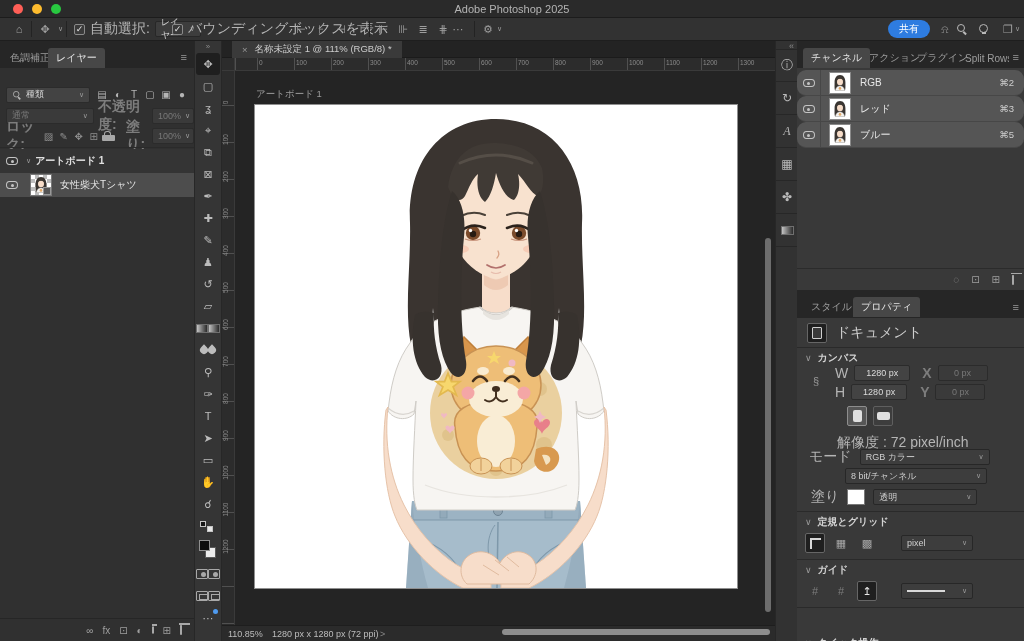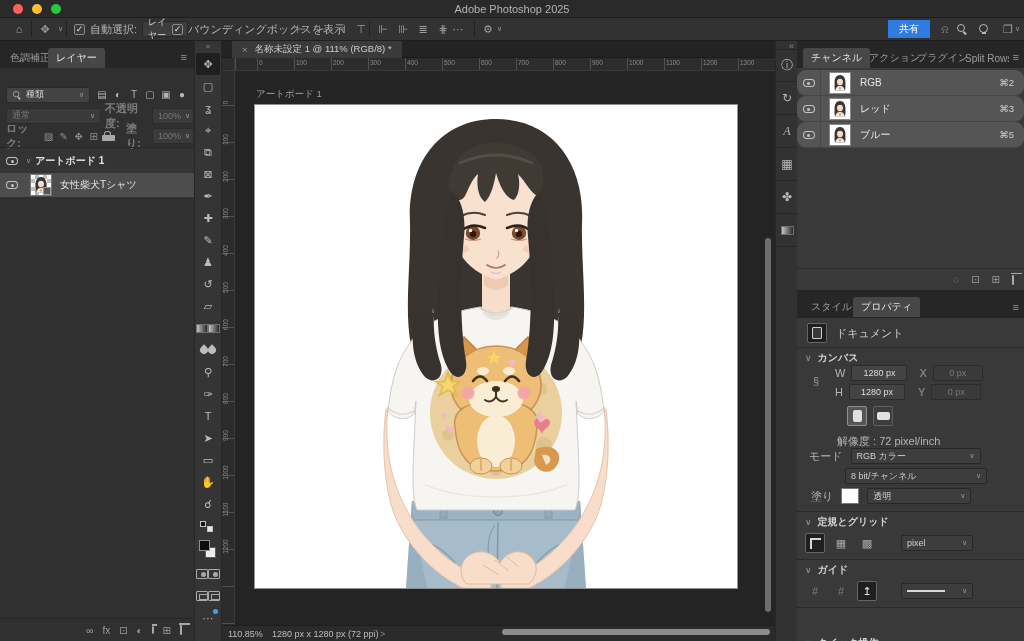--- a/index.html
+++ b/index.html
@@ -19,42 +19,42 @@
                 border-bottom:1px solid #1e1e1e; }
   .ob { position:absolute; top:0; height:22px; display:flex; align-items:center; color:#b9b9b9; }
   .sep { position:absolute; top:3px; width:1px; height:16px; background:#232323; }
   .cb { width:11px; height:11px; background:#3a3a3a; border:1px solid #8a8a8a; border-radius:2px;
         color:#e6e6e6; font-size:9px; line-height:9px; text-align:center; }
   .cb::after { content:"✓"; }
   .dd { display:flex; align-items:center; justify-content:space-between; background:#3d3d3d;
         border:1px solid #272727; border-radius:2px; color:#cfcfcf; padding:0 5px; font-size:9px; height:16px; }
   .cv { color:#9a9a9a; font-size:7px; margin-left:4px; }
   .icon-g { color:#9e9e9e; font-size:11px; width:18px; text-align:center; }
-  .pill { background:#2e7ce0; color:#fff; font-size:10px; border-radius:0; padding:2px 11px; }
+  .pill { background:#2e7ce0; color:#fff; font-size:10px; border-radius:9px; padding:2px 11px; }
   .mag { position:relative; display:inline-block; width:10px; height:10px; }
   .mag::before { content:""; position:absolute; left:0; top:0; width:6px; height:6px; border:1.5px solid #b9b9b9; border-radius:50%; }
   .mag::after { content:""; position:absolute; left:7px; top:7px; width:4px; height:1.5px; background:#b9b9b9; transform:rotate(45deg); transform-origin:0 0; }
   .bulb { position:relative; display:inline-block; width:9px; height:11px; }
   .bulb::before { content:""; position:absolute; left:0; top:0; width:7px; height:7px; border:1.3px solid #b9b9b9; border-radius:50%; }
   .bulb::after { content:""; position:absolute; left:2.5px; top:8px; width:4px; height:2.5px; background:#b9b9b9; }
 
   
   .panel { position:absolute; overflow:hidden; }
   .tabstrip { position:absolute; left:0; right:0; top:0; height:27px; background:#262626; }
   .tab { position:absolute; top:7px; height:20px; display:flex; align-items:center; padding:0 8px;
          color:#9d9d9d; font-size:10px; border-radius:3px 3px 0 0; white-space:nowrap; overflow:hidden; }
   .tab.active { background:#474747; color:#e2e2e2; }
   .menu-ico { position:absolute; top:10px; color:#9a9a9a; font-size:11px; letter-spacing:-1px; }
   .hdr { position:absolute; left:8px; color:#d2d2d2; font-size:10px; font-weight:bold; }
   .hdr .chev { color:#9a9a9a; font-weight:normal; margin-right:6px; font-size:9px; }
   .divider { position:absolute; left:0; right:0; height:1px; background:#2a2a2a; }
   .fld { background:#434343; border:1px solid #2b2b2b; border-radius:2px; color:#dcdcdc;
          font-size:9px; display:flex; align-items:center; padding:0 5px; height:16px;justify-content:center; }
   .fld.dim { background:#3a3a3a; color:#787878; }
-  .lbl { color:#b5b5b5; font-size:11px; }
+  .lbl { color:#b5b5b5; font-size:14px; }
   .lbl.dim { color:#7d7d7d;font-weight:bold; }
 
   
   .eye { position:relative; display:inline-block; width:12px; height:8px; border:1px solid #c4c4c4;
          border-radius:55% 55% 55% 55% / 95% 95% 95% 95%; }
   .eye::after { content:""; position:absolute; left:3.5px; top:2px; width:3px; height:3px; background:#c4c4c4; border-radius:50%; }
 
   
   .folder-ico { position:relative; display:inline-block; width:12px; height:8px; border:1px solid #a8a8a8; border-radius:1px; }
   .folder-ico::before { content:""; position:absolute; left:-1px; top:-3px; width:5px; height:2px; background:#a8a8a8; }

